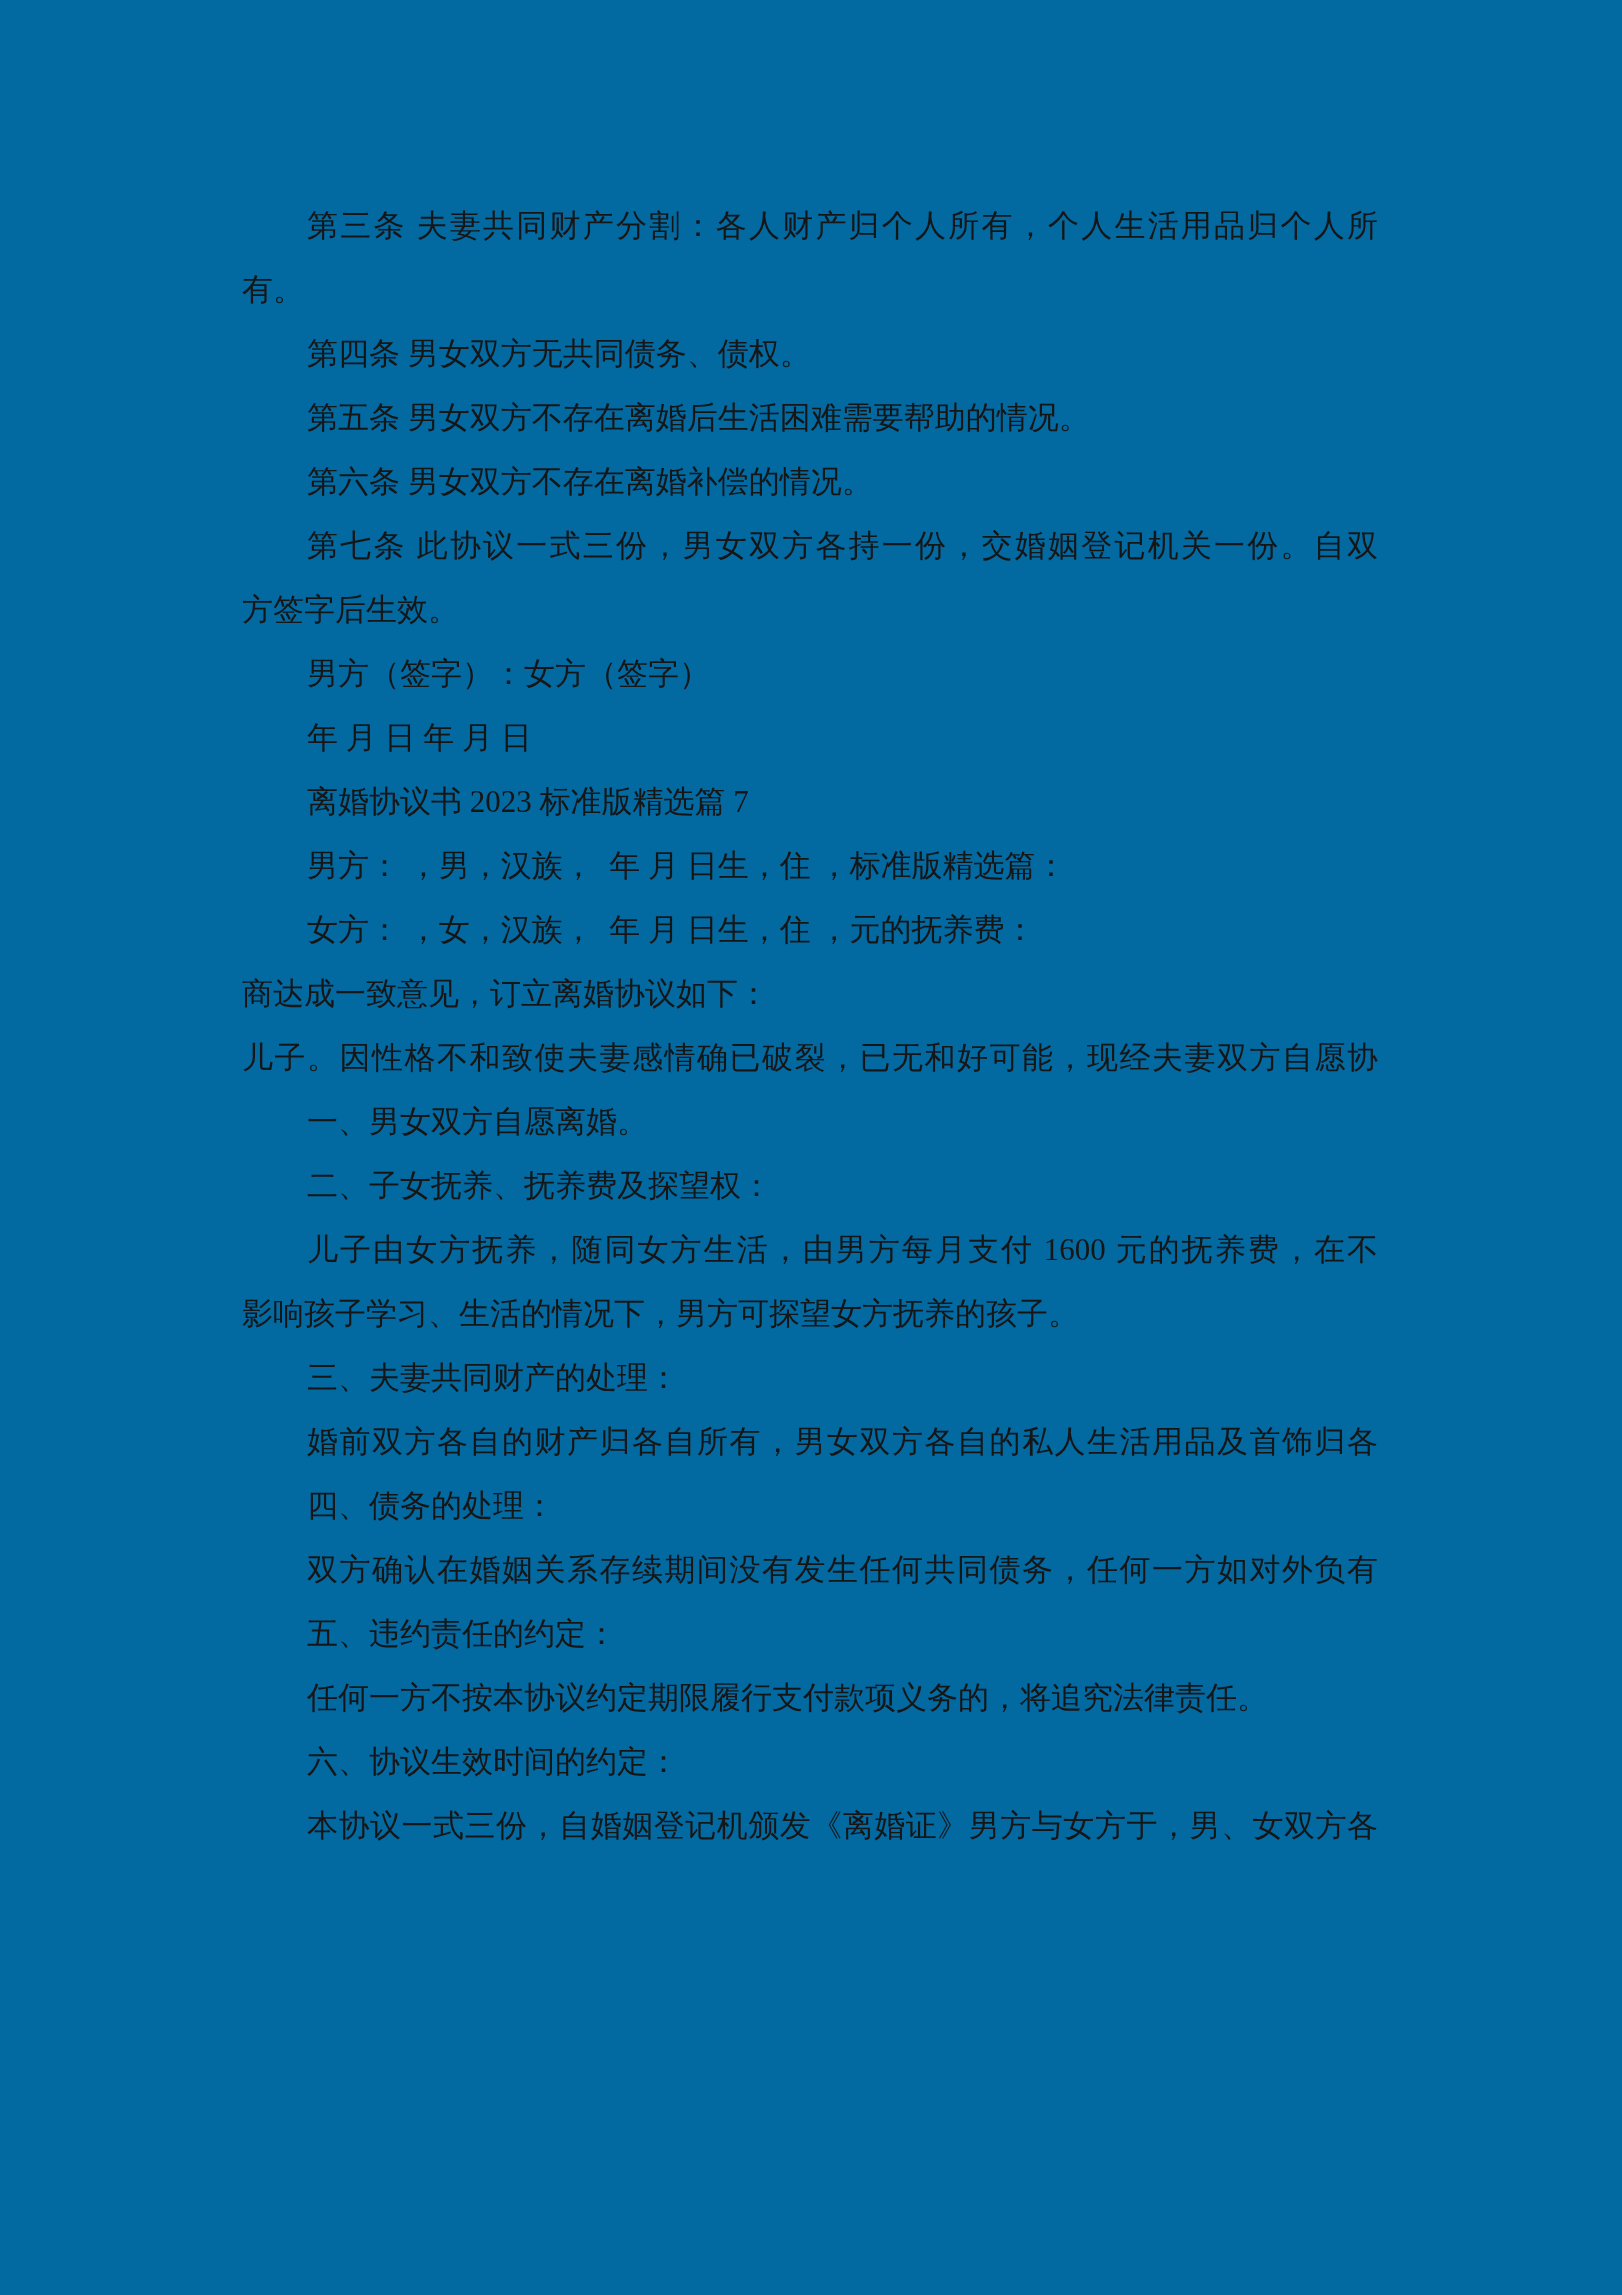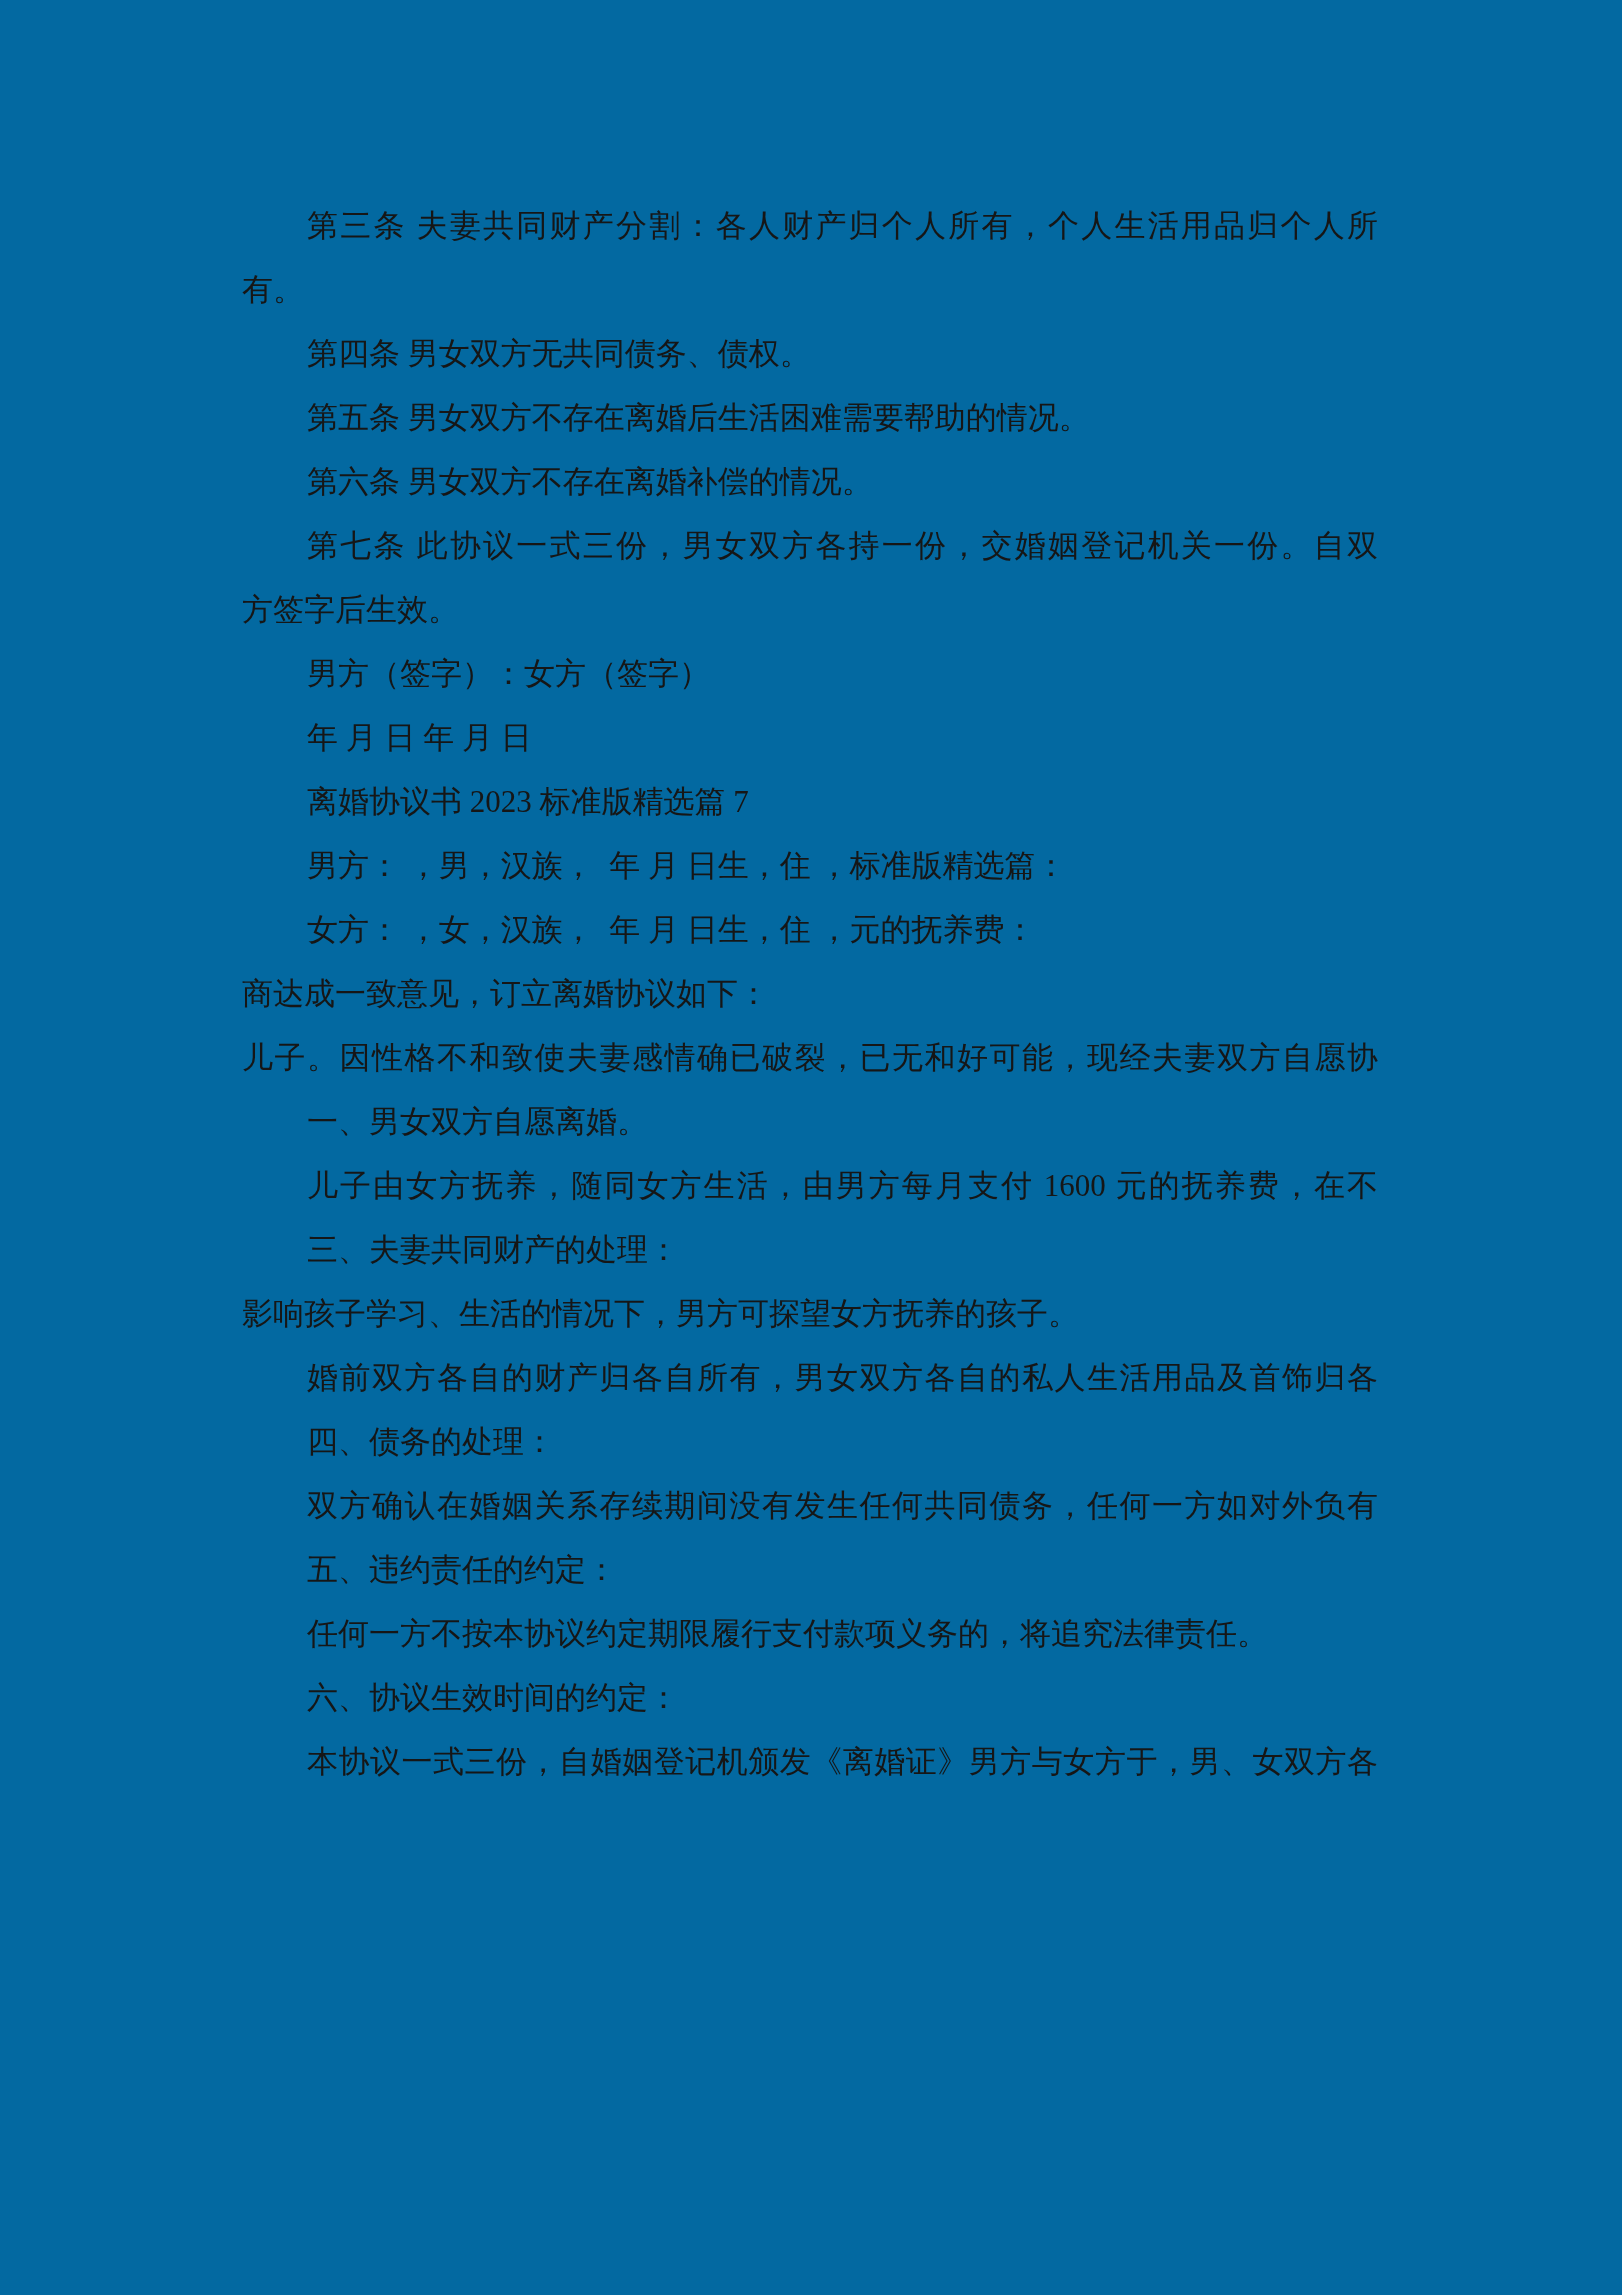--- a/index.html
+++ b/index.html
@@ -53,23 +53,24 @@
     <div class="ln ind fill">第七条 此协议一式三份，男女双方各持一份，交婚姻登记机关一份。自双</div>
     <div class="ln">方签字后生效。</div>
     <div class="ln ind">男方（签字）：女方（签字）</div>
     <div class="ln ind">年 月 日 年 月 日</div>
     <div class="ln ind">离婚协议书 2023 标准版精选篇 7</div>
     <div class="ln ind">男方： ，男，汉族，  年 月 日生，住 ，标准版精选篇：</div>
     <div class="ln ind">女方： ，女，汉族，  年 月 日生，住 ，元的抚养费：</div>
     <div class="ln">商达成一致意见，订立离婚协议如下：</div>
     <div class="ln fill">儿子。因性格不和致使夫妻感情确已破裂，已无和好可能，现经夫妻双方自愿协</div>
     <div class="ln ind">一、男女双方自愿离婚。</div>
+    <div class="ln ind">二、子女抚养、抚养费及探望权：</div>
     <div class="ln ind fill">儿子由女方抚养，随同女方生活，由男方每月支付 1600 元的抚养费，在不</div>
+    <div class="ln">影响孩子学习、生活的情况下，男方可探望女方抚养的孩子。</div>
     <div class="ln ind">三、夫妻共同财产的处理：</div>
-    <div class="ln">影响孩子学习、生活的情况下，男方可探望女方抚养的孩子。</div>
     <div class="ln ind fill">婚前双方各自的财产归各自所有，男女双方各自的私人生活用品及首饰归各</div>
     <div class="ln ind">四、债务的处理：</div>
     <div class="ln ind fill">双方确认在婚姻关系存续期间没有发生任何共同债务，任何一方如对外负有</div>
     <div class="ln ind">五、违约责任的约定：</div>
     <div class="ln ind">任何一方不按本协议约定期限履行支付款项义务的，将追究法律责任。</div>
     <div class="ln ind">六、协议生效时间的约定：</div>
     <div class="ln ind fill">本协议一式三份，自婚姻登记机颁发《离婚证》男方与女方于，男、女双方各</div>
   </div>
 </main>
 

